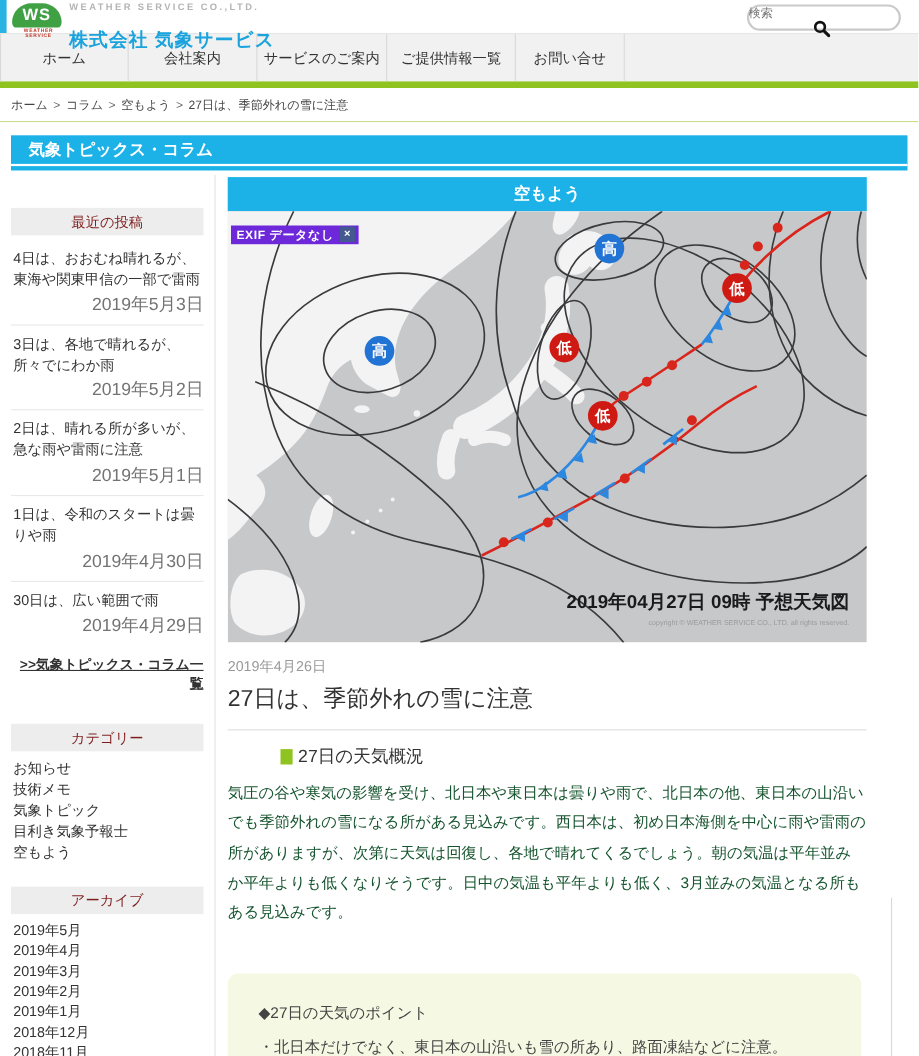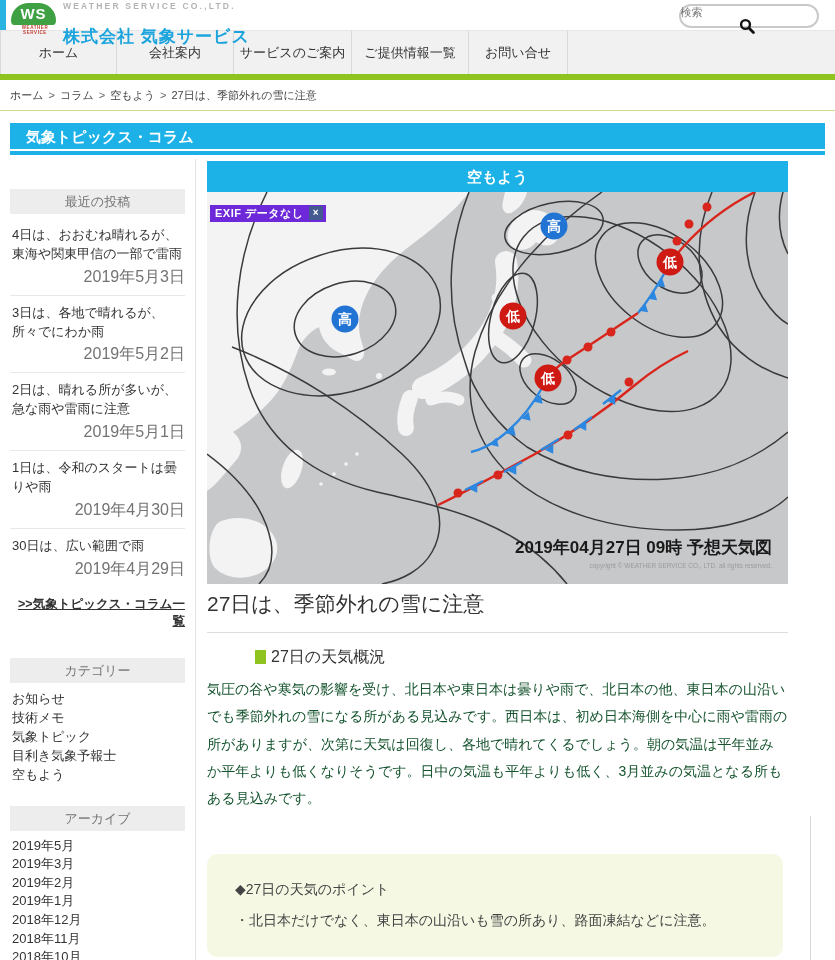--- a/index.html
+++ b/index.html
@@ -35,21 +35,21 @@
   .breadcrumb .sep{margin:0 5px;color:#666;}
   
   .topics-banner{margin:12px 10px 0 10px;height:32px;background:#1cb2e8;position:relative;}
   .topics-banner .txt{color:#fff;font-weight:bold;font-size:15px;line-height:27px;padding-left:16px;}
   .topics-banner:after{content:"";position:absolute;left:0;right:0;bottom:4px;height:2px;background:#fff;}
   
   .main{display:flex;margin-top:4px;}
   .sidebar{width:175px;margin-left:10px;padding-right:10px;border-right:1px solid #e3e3e3;
     min-height:790px;padding-top:30px;box-sizing:content-box;}
   .side-head{background:#ededed;height:25px;line-height:25px;text-align:center;font-size:13px;
-    color:#737373;margin-bottom:4px;}
+    color:#7f1d1d;margin-bottom:4px;}
   .post{padding:8px 0 7px 2px;border-bottom:1px solid #e8e8e8;}
   .post-title{font-size:13px;line-height:1.45;color:#333;cursor:pointer;}
   .post-date{font-size:16px;color:#737373;text-align:right;margin-top:3px;}
   .more-link{display:block;text-align:right;font-size:12.5px;font-weight:bold;color:#333;
     text-decoration:underline;padding:9px 0 6px;cursor:pointer;}
   .side-gap{height:22px;}
   .side-list{list-style:none;margin:6px 0 0;padding:0 0 0 2px;}
   .side-list li{font-size:13px;line-height:19px;color:#333;cursor:pointer;}
   .archive-list li{line-height:18.6px;}
   
@@ -146,20 +146,21 @@
       <li>技術メモ</li>
       <li>気象トピック</li>
       <li>目利き気象予報士</li>
       <li>空もよう</li>
     </ul>
 
     <div class="side-gap"></div>
     <div class="side-head">アーカイブ</div>
     <ul class="side-list archive-list">
       <li>2019年5月</li>
+      <li>2019年4月</li>
       <li>2019年3月</li>
       <li>2019年2月</li>
       <li>2019年1月</li>
       <li>2018年12月</li>
       <li>2018年11月</li>
       <li>2018年10月</li>
 
     </ul>
   </div>
 
@@ -269,20 +270,21 @@
 
         <text x="565" y="361" text-anchor="end" font-size="17" font-weight="bold" fill="#1a1a1a">2019年04月27日 09時 予想天気図</text>
         <text x="565" y="376" text-anchor="end" font-size="6.5" fill="#9a9a9a">copyright © WEATHER SERVICE CO., LTD. all rights reserved.</text>
       </svg>
       <div class="exif-badge">
         <span class="lbl">EXIF データなし</span>
         <span class="exif-close">×</span>
       </div>
     </div>
 
+    <div class="art-date">2019年4月26日</div>
     <h1 class="art-title">27日は、季節外れの雪に注意</h1>
     <hr class="art-hr">
 
     <div class="sec-head">
       <span class="sq"></span><span>27日の天気概況</span>
     </div>
     <p class="art-body">気圧の谷や寒気の影響を受け、北日本や東日本は曇りや雨で、北日本の他、東日本の山沿いでも季節外れの雪になる所がある見込みです。西日本は、初め日本海側を中心に雨や雷雨の所がありますが、次第に天気は回復し、各地で晴れてくるでしょう。朝の気温は平年並みか平年よりも低くなりそうです。日中の気温も平年よりも低く、3月並みの気温となる所もある見込みです。</p>
 
     <div class="points-box">
       <p>◆27日の天気のポイント</p>

